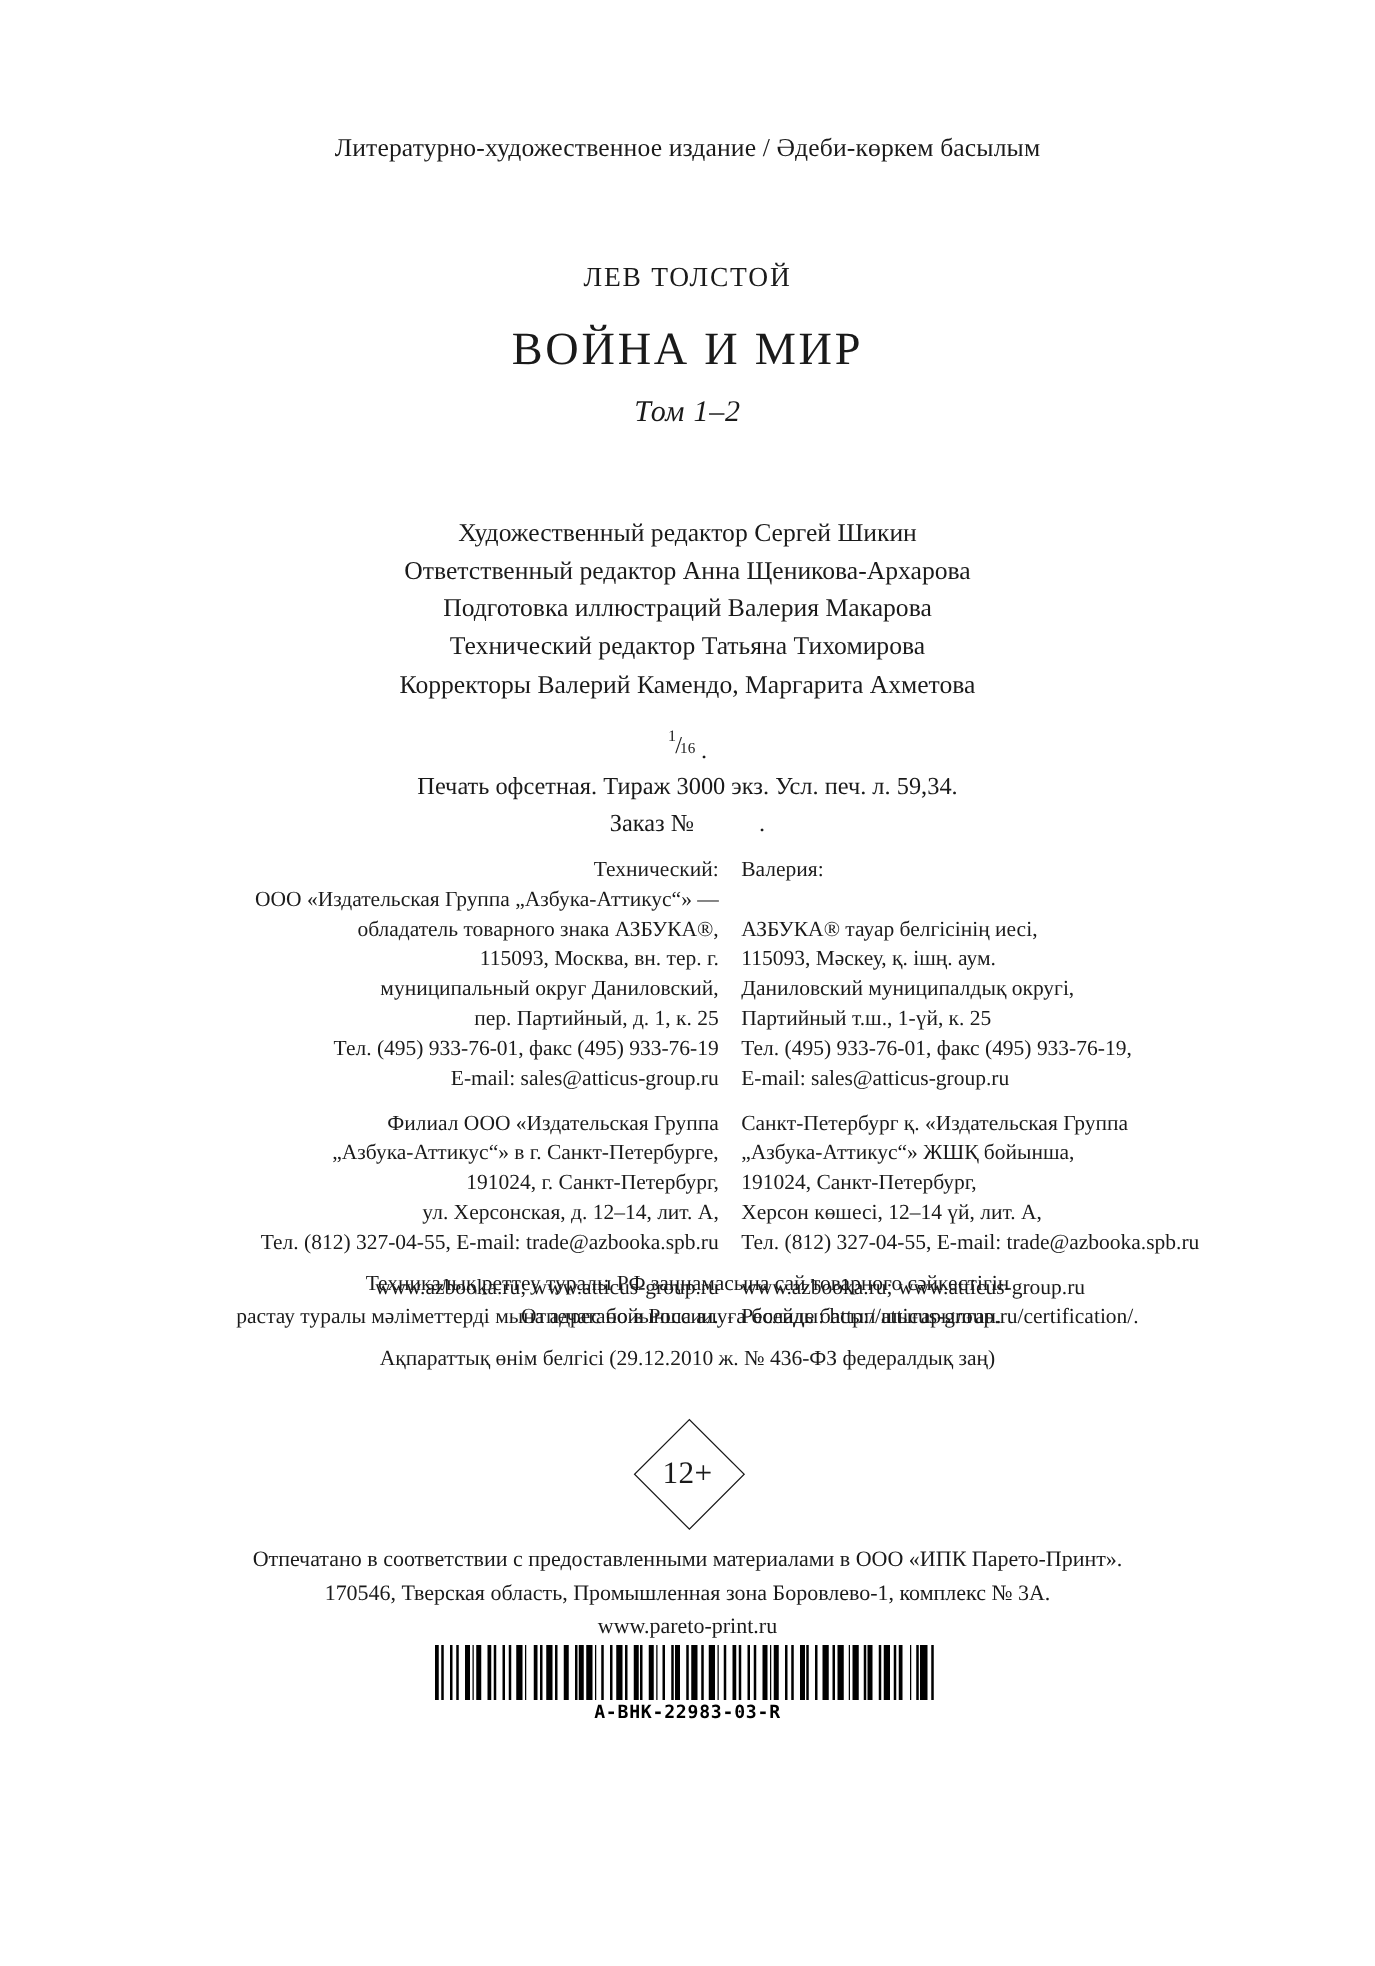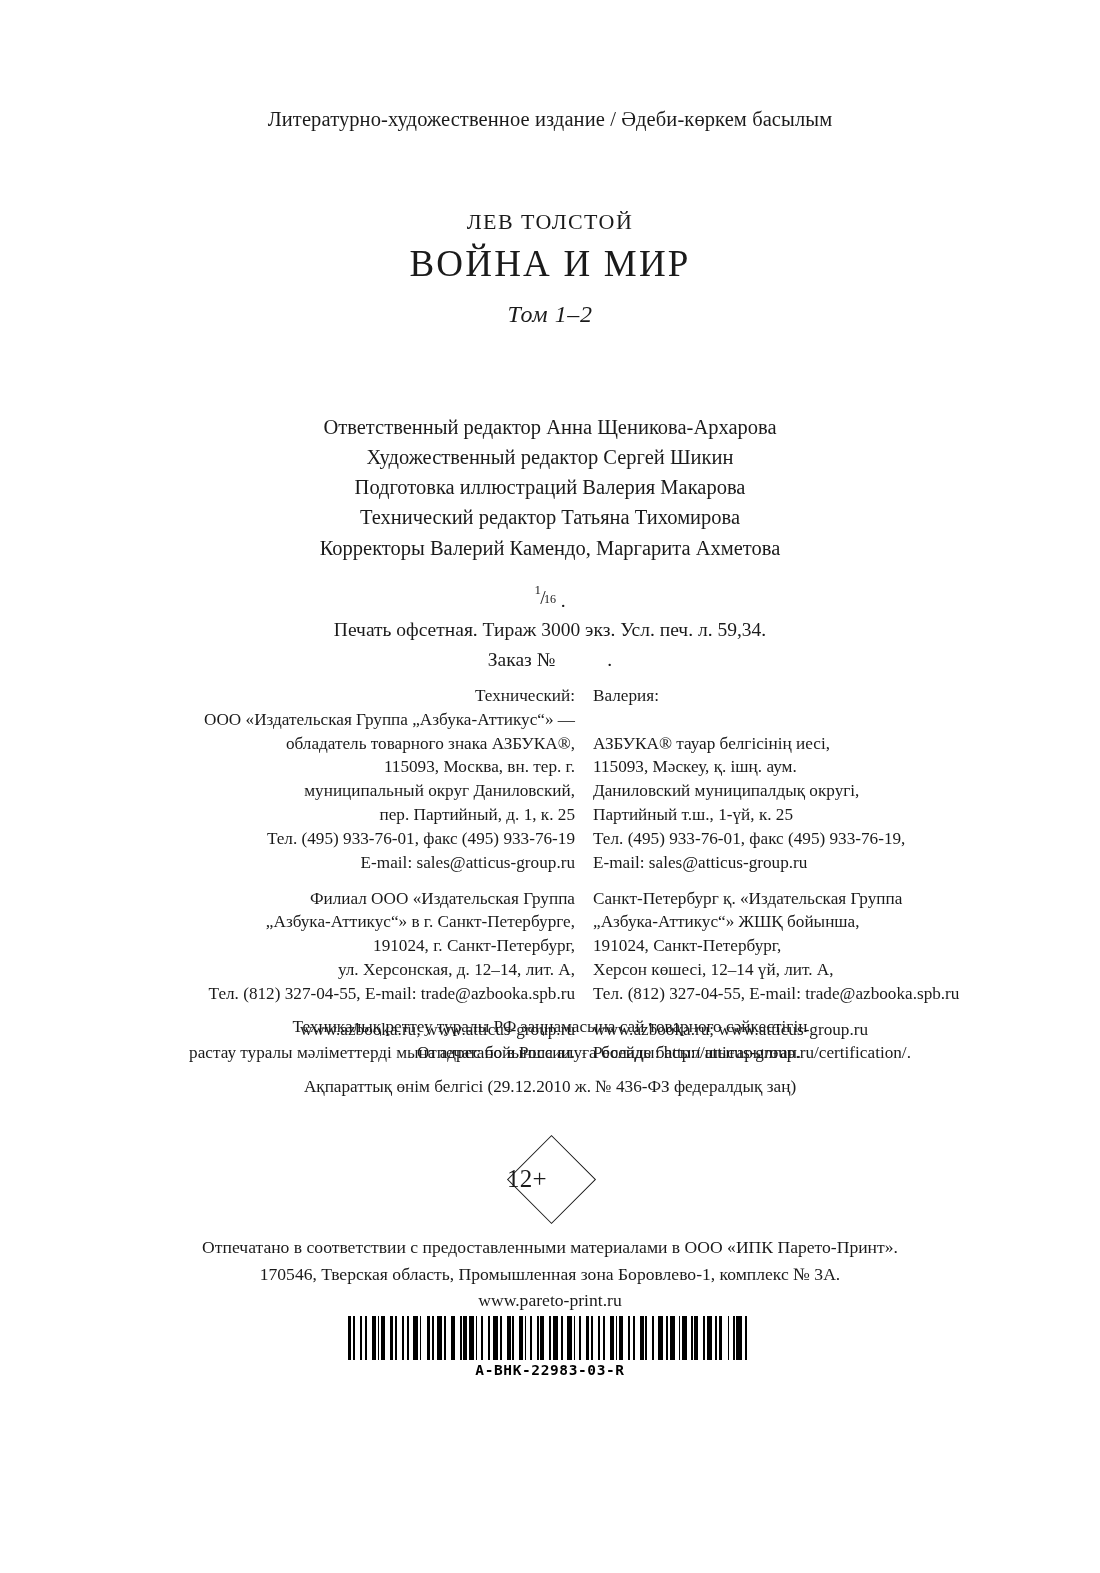--- a/index.html
+++ b/index.html
@@ -42,21 +42,21 @@
     text-align: center;
   }
   .author {
     font-size: 22px;
     letter-spacing: 1.4px;
     line-height: 1.1;
   }
   .book-title {
     font-size: 37px;
     letter-spacing: 2.2px;
-    margin-top: 10px;
+    margin-top: 26px;
     line-height: 1.1;
   }
   .volume {
     font-size: 24px;
     font-style: italic;
     margin-top: 16px;
     letter-spacing: 0.6px;
   }
 
   
@@ -163,21 +163,21 @@
     display: flex;
     align-items: center;
     justify-content: center;
   }
   .agebadge {
     position: relative;
     width: 86px;
     height: 86px;
     display: flex;
     align-items: center;
-    justify-content: flex-start;
+    justify-content: center;
   }
   .agebadge .rot {
     position: absolute;
     left: 50%;
     top: 50%;
     width: 61px;
     height: 61px;
     margin-left: -30.5px;
     margin-top: -30.5px;
     border: 1.6px solid #1a1a1a;
@@ -238,22 +238,22 @@
 
   <div class="series-line">Литературно-художественное издание / Әдеби-көркем басылым</div>
 
   <div class="title-block">
     <div class="author">ЛЕВ ТОЛСТОЙ</div>
     <div class="book-title">ВОЙНА И МИР</div>
     <div class="volume">Том 1–2</div>
   </div>
 
   <div class="credits">
+    <div>Художественный редактор Сергей Шикин</div>
     <div>Ответственный редактор Анна Щеникова-Архарова</div>
-    <div>Художественный редактор Сергей Шикин</div>
     <div>Подготовка иллюстраций Валерия Макарова</div>
     <div>Технический редактор Татьяна Тихомирова</div>
     <div>Корректоры Валерий Камендо, Маргарита Ахметова</div>
   </div>
 
   <div class="printinfo">
     <div><span class="frac"><span class="num">1</span><span class="sl">/</span><span class="den">16</span></span><span>.</span></div>
     <div>Печать офсетная. Тираж 3000 экз. Усл. печ. л. 59,34.</div>
     <div><span>Заказ №</span><span class="order-gap"></span><span>.</span></div>
   </div>

